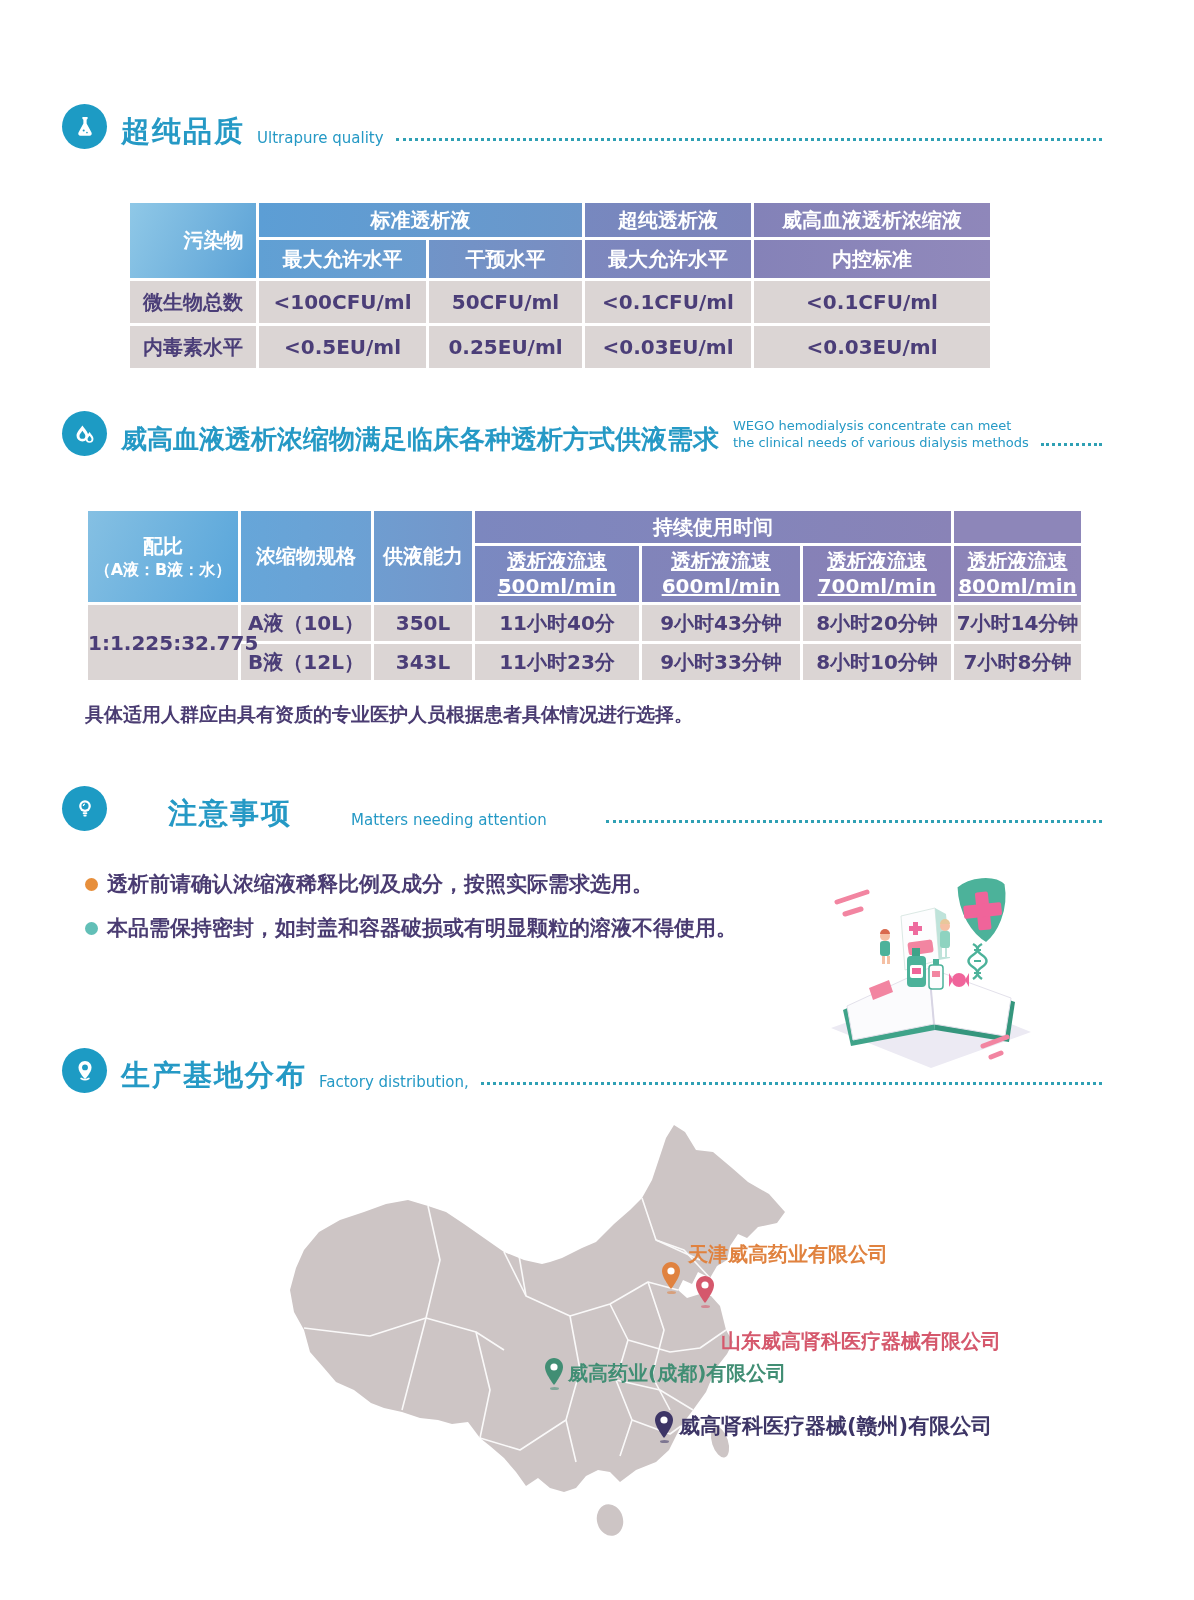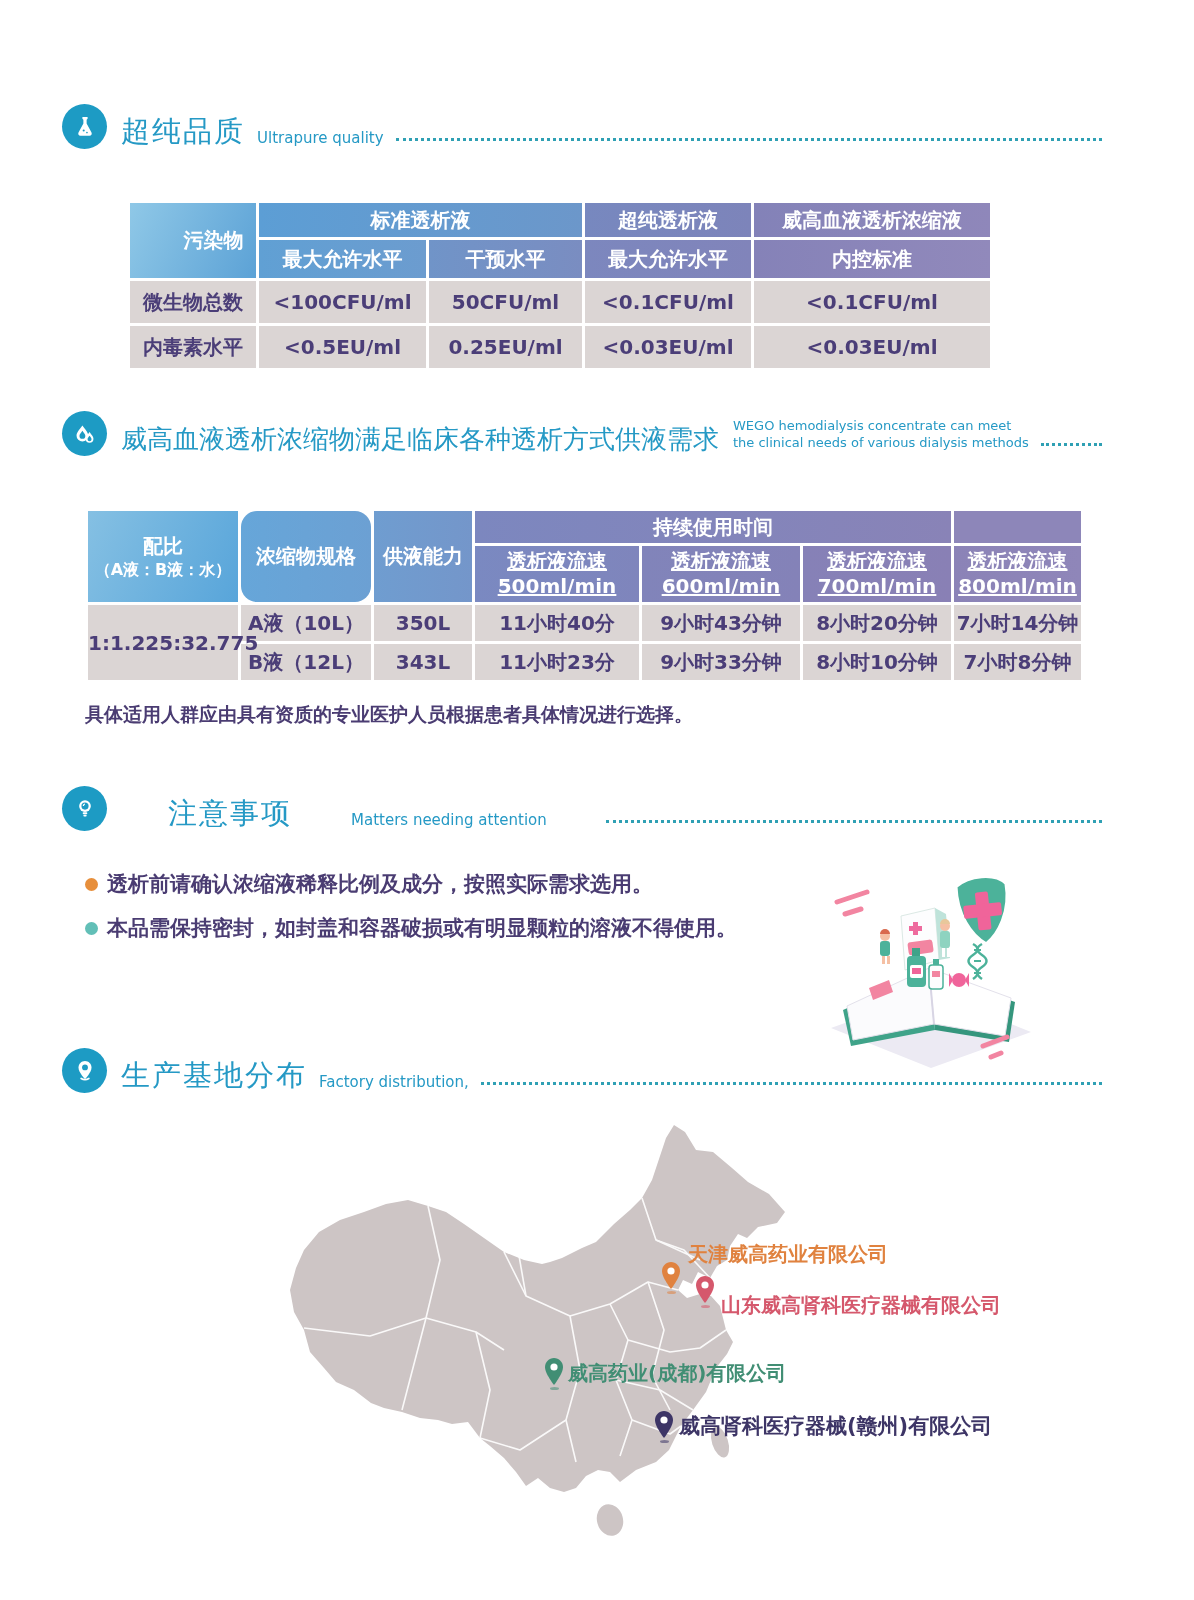--- a/index.html
+++ b/index.html
@@ -4,21 +4,21 @@
 <style>
   html,body{margin:0;padding:0;}
   body{width:1194px;height:1600px;background:#ffffff;position:relative;overflow:hidden;
        font-family:"DejaVu Sans","Liberation Sans",sans-serif;}
   .abs{position:absolute;}
 
   
   .section-header{position:absolute;left:62px;width:1042px;display:flex;align-items:center;}
   .icon-circle{width:45px;height:45px;border-radius:50%;background:#1D9BC4;flex:none;
                display:flex;align-items:center;justify-content:center;}
-  .sec-title{font-size:29px;font-weight:normal;color:#2599C5;margin-left:14px;white-space:nowrap;letter-spacing:2px;margin-top:12px;}
+  .sec-title{font-size:29px;font-weight:bold;color:#2599C5;margin-left:14px;white-space:nowrap;letter-spacing:2px;margin-top:12px;}
   .sec-title.small{font-size:26px;letter-spacing:0;}
   .sec-sub{font-size:15px;color:#2599C5;margin-left:12px;align-self:flex-end;margin-bottom:5px;white-space:nowrap;}
   .sec-sub2{font-size:13px;color:#2599C5;margin-left:14px;line-height:17px;white-space:nowrap;}
   .dots{flex:1;border-bottom:3px dotted #2FA0B4;align-self:flex-end;margin:0 2px 11px 12px;min-width:40px;}
 
   
   table{border-collapse:separate;border-spacing:3px;position:absolute;table-layout:fixed;}
   th{color:#ffffff;font-weight:bold;font-size:20px;text-align:center;vertical-align:middle;padding:0;}
   td{background:#DBD5D4;color:#4B3E78;font-weight:bold;font-size:20px;text-align:center;vertical-align:middle;padding:0;}
   .t1{left:127px;top:200px;width:866px;}
@@ -30,21 +30,21 @@
   .h-sub1{background:linear-gradient(90deg,#60A0D4,#6C9CCF);}
   .h-sub2{background:linear-gradient(90deg,#7094C8,#7A8DC1);margin-left:27px;}
   .h-sub3{background:linear-gradient(90deg,#7C87BE,#8184BA);}
   .h-sub4{background:linear-gradient(90deg,#8582B8,#9189BB);}
 
   .t2{left:85px;top:508px;width:999px;}
   .t2 .r-head1{height:32px;} .t2 .r-head2{height:56px;} .t2 .r-data{height:36px;}
   .h-ratio{background:linear-gradient(115deg,#85C0E3,#58A5DA);}
   .h-ratio .l1{display:block;font-size:20px;}
   .h-ratio .l2{display:block;font-size:16px;}
-  .h-spec{background:linear-gradient(90deg,#66A6D9,#6CA0D3);border-radius:16px;}
+  .h-spec{background:linear-gradient(90deg,#66A6D9,#6CA0D3);}
   .h-cap{background:linear-gradient(90deg,#6F9DD0,#7496CA);}
   .h-duration{background:linear-gradient(90deg,#7C87BF,#8983B7);}
   .h-spacer{background:#8D86B9;}
   .h-flow span{display:block;line-height:25px;text-decoration:underline;}
   .h-flow1{background:linear-gradient(90deg,#7A89C1,#7F85BC);}
   .h-flow2{background:linear-gradient(90deg,#8184BA,#8482B8);}
   .h-flow3{background:linear-gradient(90deg,#8681B7,#8980B5);}
   .h-flow4{background:linear-gradient(90deg,#8B83B7,#8F86B9);}
 
   
@@ -335,21 +335,21 @@
 </span>
 <div class="map-label" style="left:688px;top:1241px;color:#E0823F;">天津威高药业有限公司</div>
 
 <span class="map-pin" style="left:696px;top:1276px;color:#D5586C;">
   <svg viewBox="0 0 20 30">
       <path fill="currentColor" d="M10 0C4.5 0 0 4.5 0 10c0 7.5 10 20 10 20s10-12.5 10-20C20 4.5 15.5 0 10 0z"></path>
       <circle cx="10" cy="10" r="4" fill="#fff"></circle>
     </svg>
   <span class="pin-shadow" style="background:#D5586C;"></span>
 </span>
-<div class="map-label" style="left:721px;top:1292px;color:#D5586C;">山东威高肾科医疗器械有限公司</div>
+<div class="map-label" style="left:721px;top:1328px;color:#D5586C;">山东威高肾科医疗器械有限公司</div>
 
 <span class="map-pin" style="left:545px;top:1358px;color:#418E74;">
   <svg viewBox="0 0 20 30">
       <path fill="currentColor" d="M10 0C4.5 0 0 4.5 0 10c0 7.5 10 20 10 20s10-12.5 10-20C20 4.5 15.5 0 10 0z"></path>
       <circle cx="10" cy="10" r="4" fill="#fff"></circle>
     </svg>
   <span class="pin-shadow" style="background:#418E74;"></span>
 </span>
 <div class="map-label" style="left:568px;top:1360px;color:#418E74;">威高药业(成都)有限公司</div>
 

